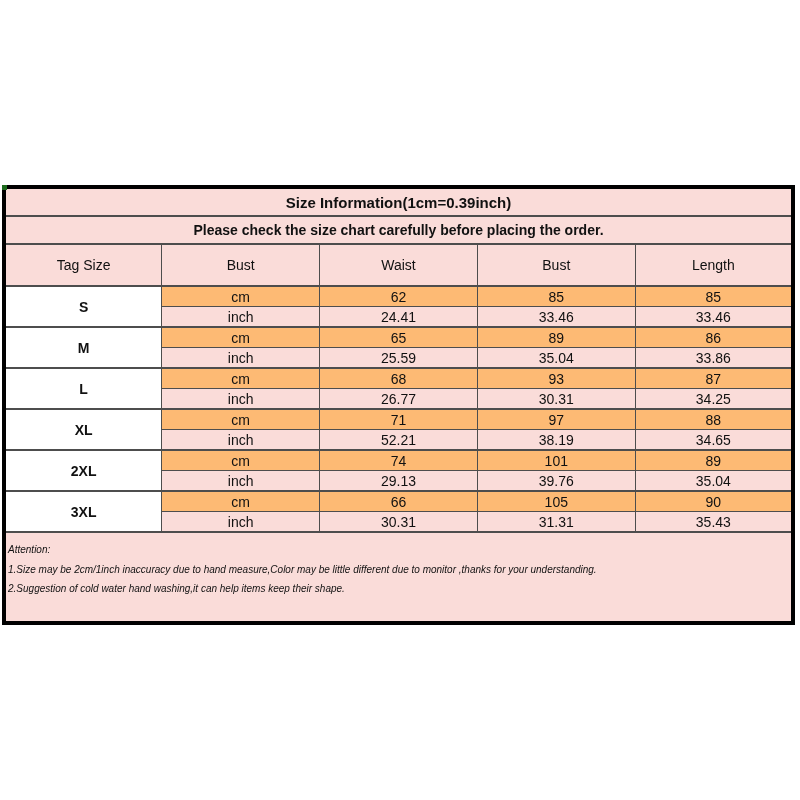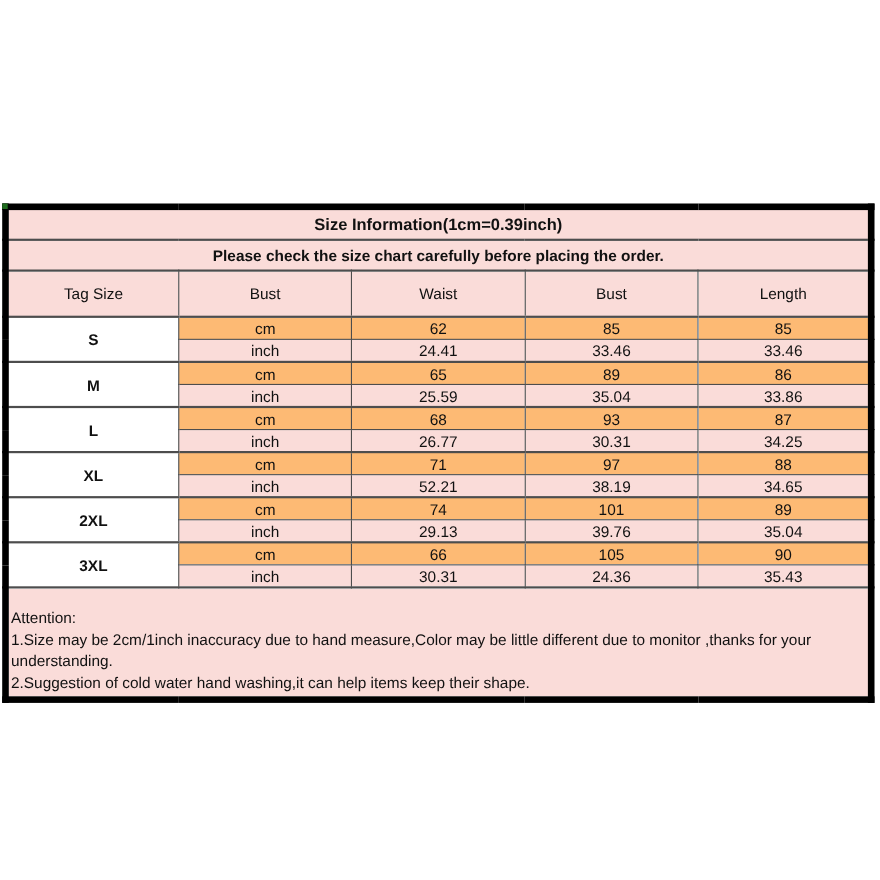--- a/index.html
+++ b/index.html
@@ -24,21 +24,21 @@
     top: 0;
     width: 5px;
     height: 5px;
     background: #1e6b1e;
     z-index: 5;
   }
   table.size-table {
     border-collapse: collapse;
     table-layout: fixed;
     width: 100%;
-    border: 6px solid #000000;
+    border: 4px solid #000000;
   }
   table.size-table td, table.size-table th {
     border: 1px solid #4d4d4d;
     text-align: center;
     vertical-align: middle;
     padding: 0;
     overflow: hidden;
     white-space: nowrap;
   }
   .pink { background: #fadcd9; }
@@ -67,24 +67,25 @@
   td.size-label {
     font-weight: bold;
     font-size: 15px;
     background: #ffffff;
   }
   tr.attention-row td {
     border-top: 2px solid #4d4d4d;
     text-align: left;
     vertical-align: top;
     white-space: normal;
-    font-size: 14px;
+    font-size: 10px;
     line-height: 19.5px;
-    padding: 17px 3px 3px 2px;
+    padding: 7px 3px 3px 2px;
     height: 78px;
+    font-style: italic;
   }
 </style>
 </head>
 <body>
 
 <div class="table-wrap">
   <div class="excel-marker"></div>
   <table class="size-table">
     <colgroup>
       <col style="width:20%">
@@ -184,21 +185,21 @@
     <tr class="data-row group-start">
       <td rowspan="2" class="size-label">3XL</td>
       <td class="white">cm</td>
       <td class="white">66</td>
       <td class="white">105</td>
       <td class="white">90</td>
     </tr>
     <tr class="data-row inch-row">
       <td class="pink">inch</td>
       <td class="pink">30.31</td>
-      <td class="pink">24.36</td>
+      <td class="pink">31.31</td>
       <td class="pink">35.43</td>
     </tr>
 
     <tr class="attention-row">
       <td colspan="5" class="pink">
         <div>Attention:</div>
         <div>1.Size may be 2cm/1inch inaccuracy due to hand measure,Color may be little different due to monitor ,thanks for your understanding.</div>
         <div>2.Suggestion of cold water hand washing,it can help items keep their shape.</div>
       </td>
     </tr>

